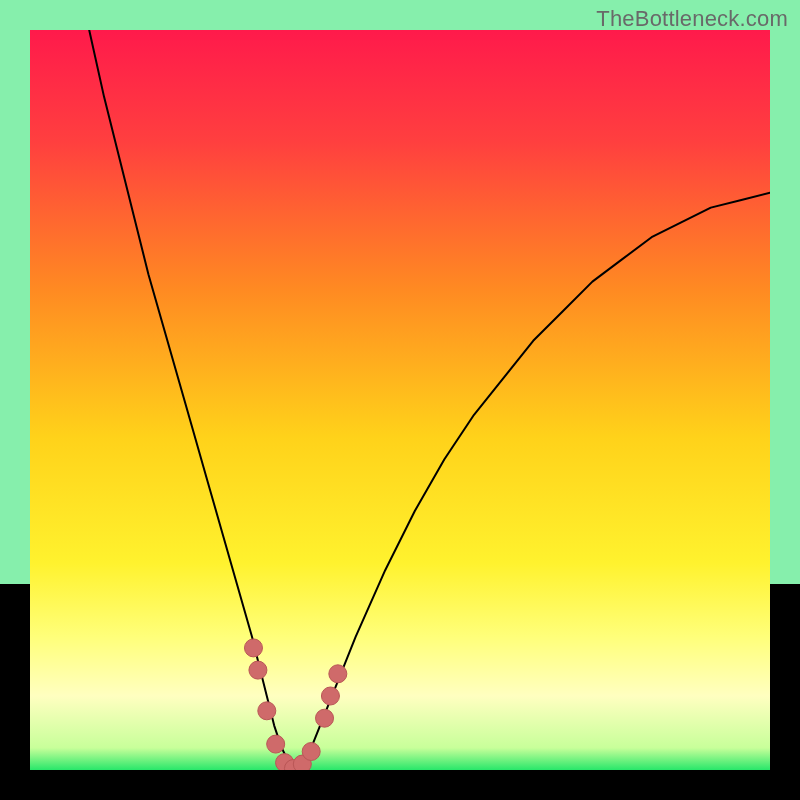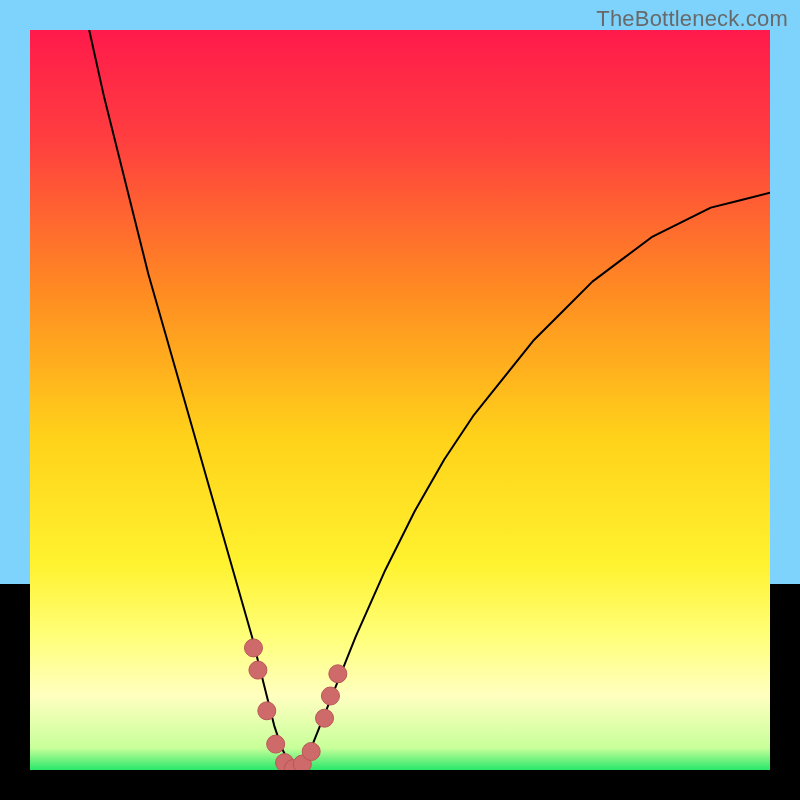--- a/index.html
+++ b/index.html
@@ -10,21 +10,21 @@
     overflow: hidden;
     background: #000;
     font-family: Arial, Helvetica, sans-serif;
   }
   .frame {
     position: absolute;
     top: 0;
     left: 0;
     width: 800px;
     height: 584px;
-    background: #7dd3fc;
+    background: #86efac;
   }
   .plot {
     position: absolute;
     top: 30px;
     left: 30px;
     width: 740px;
     height: 740px;
     overflow: hidden;
   }
   .plot svg {

